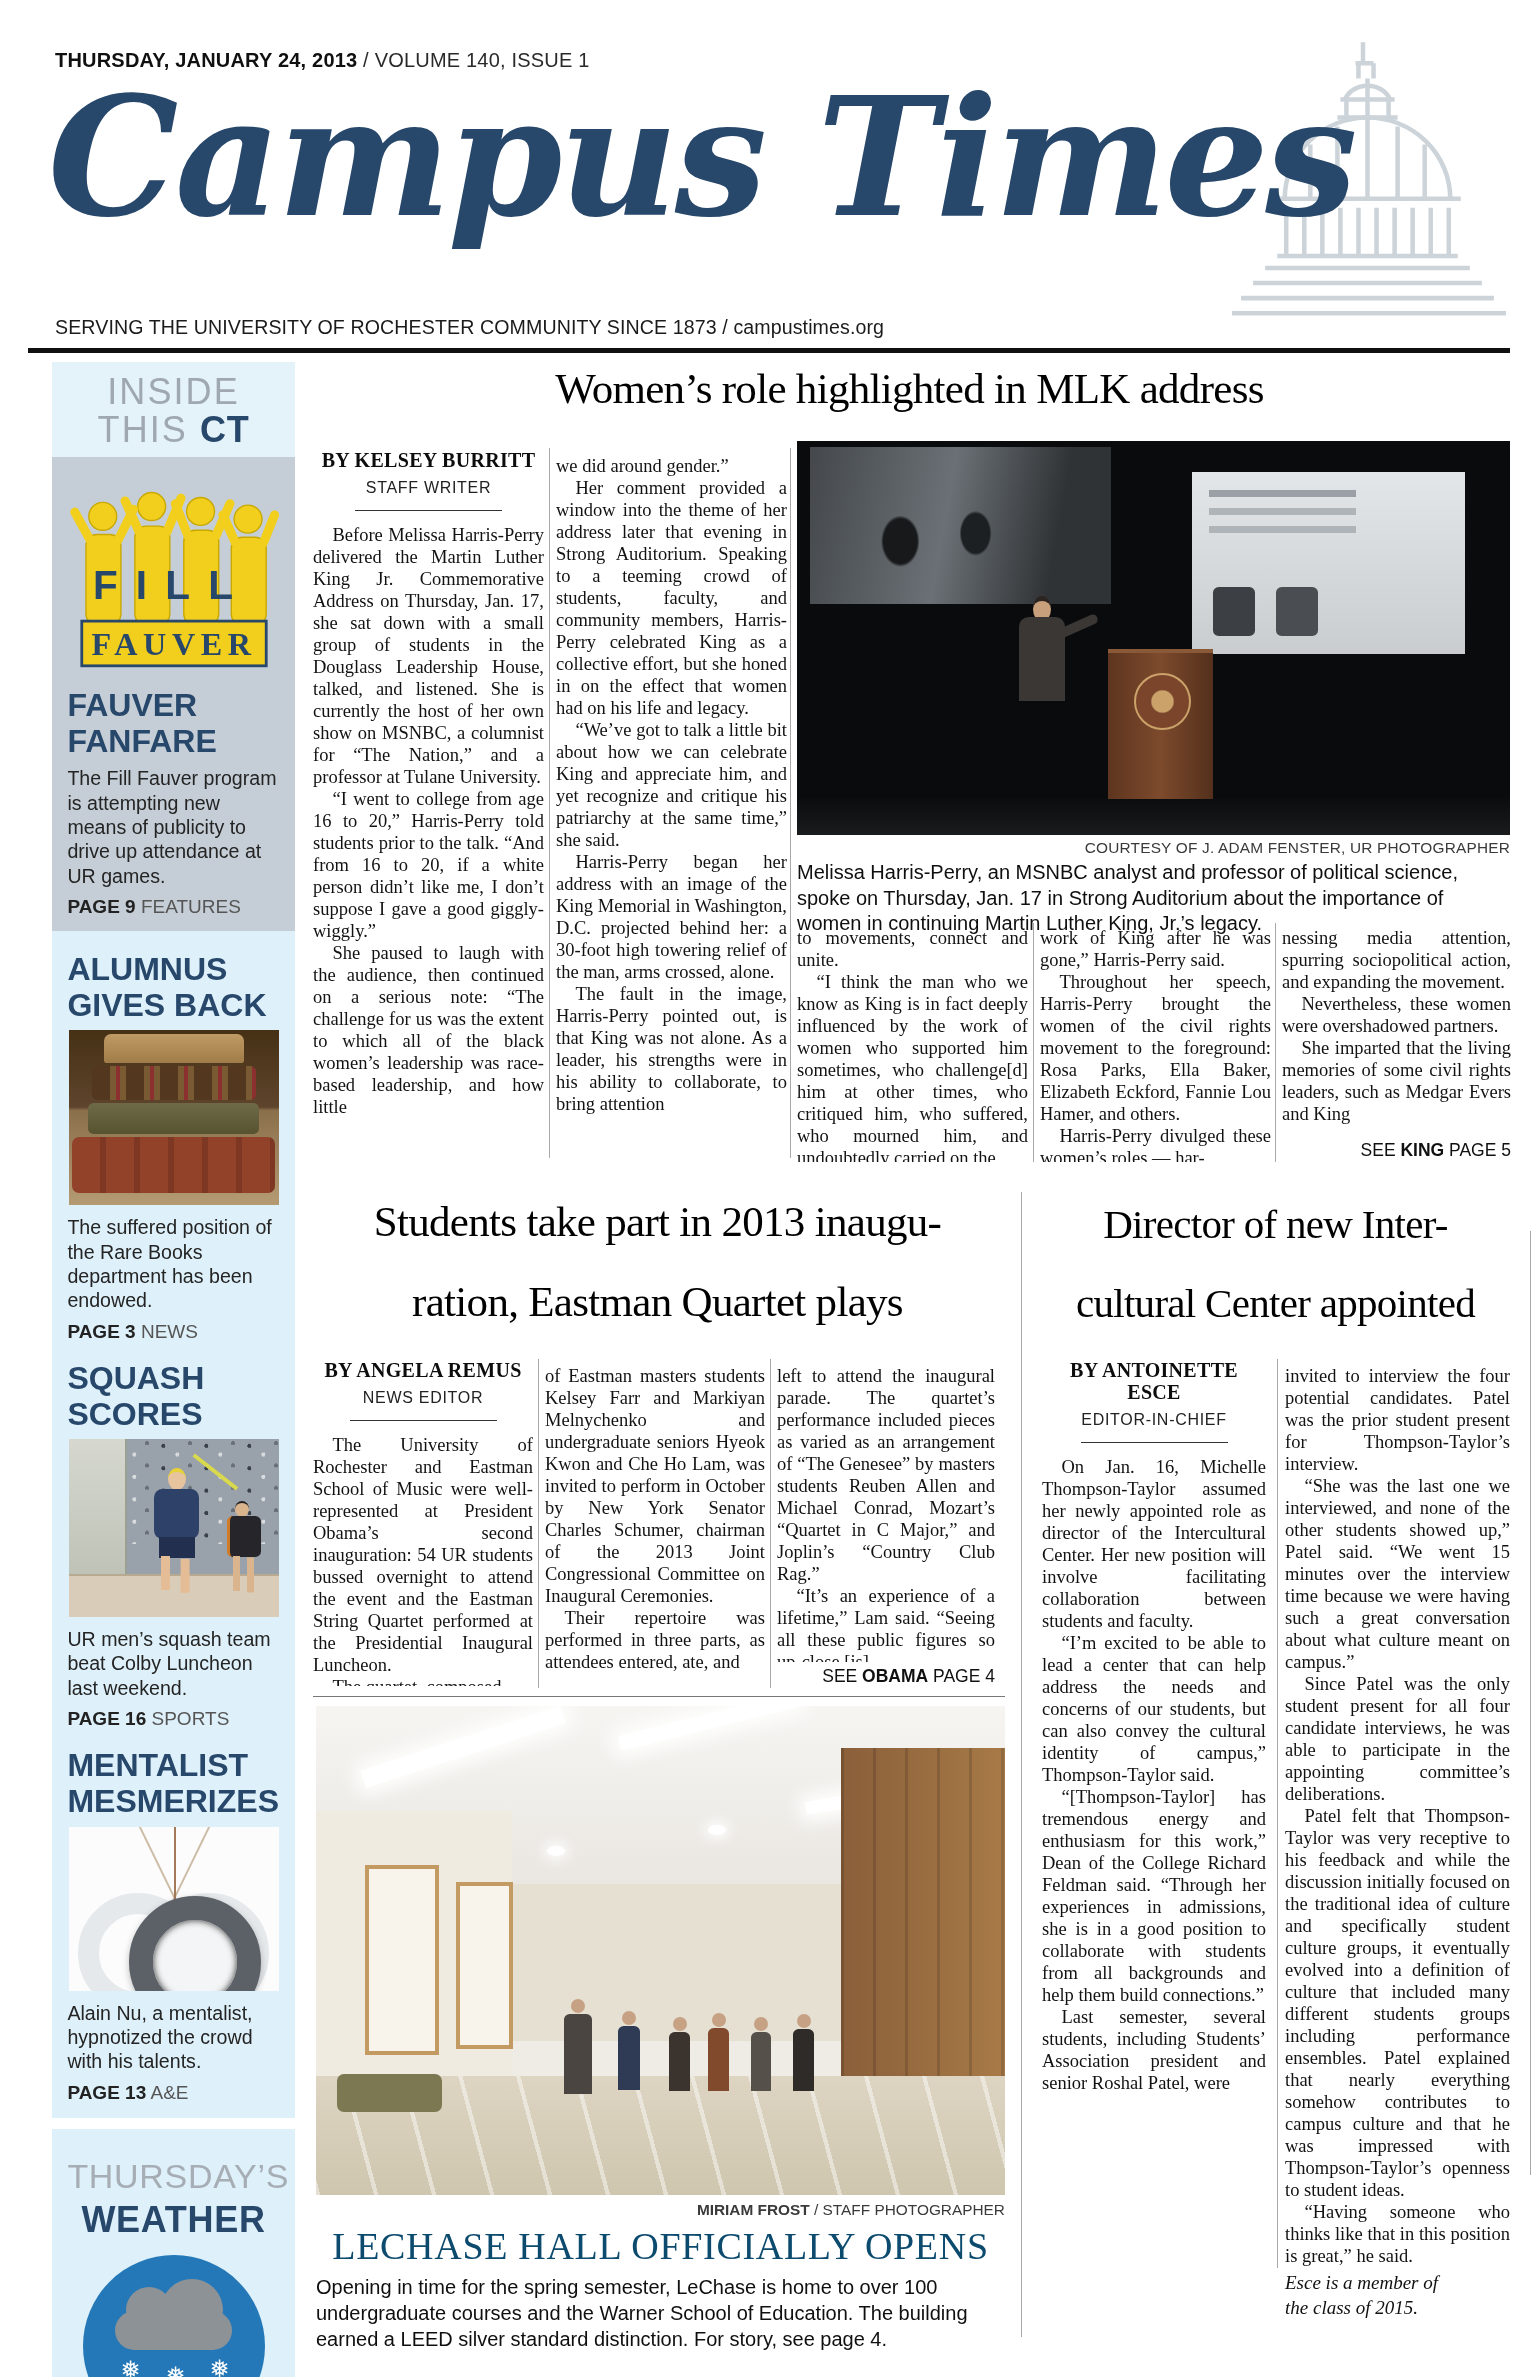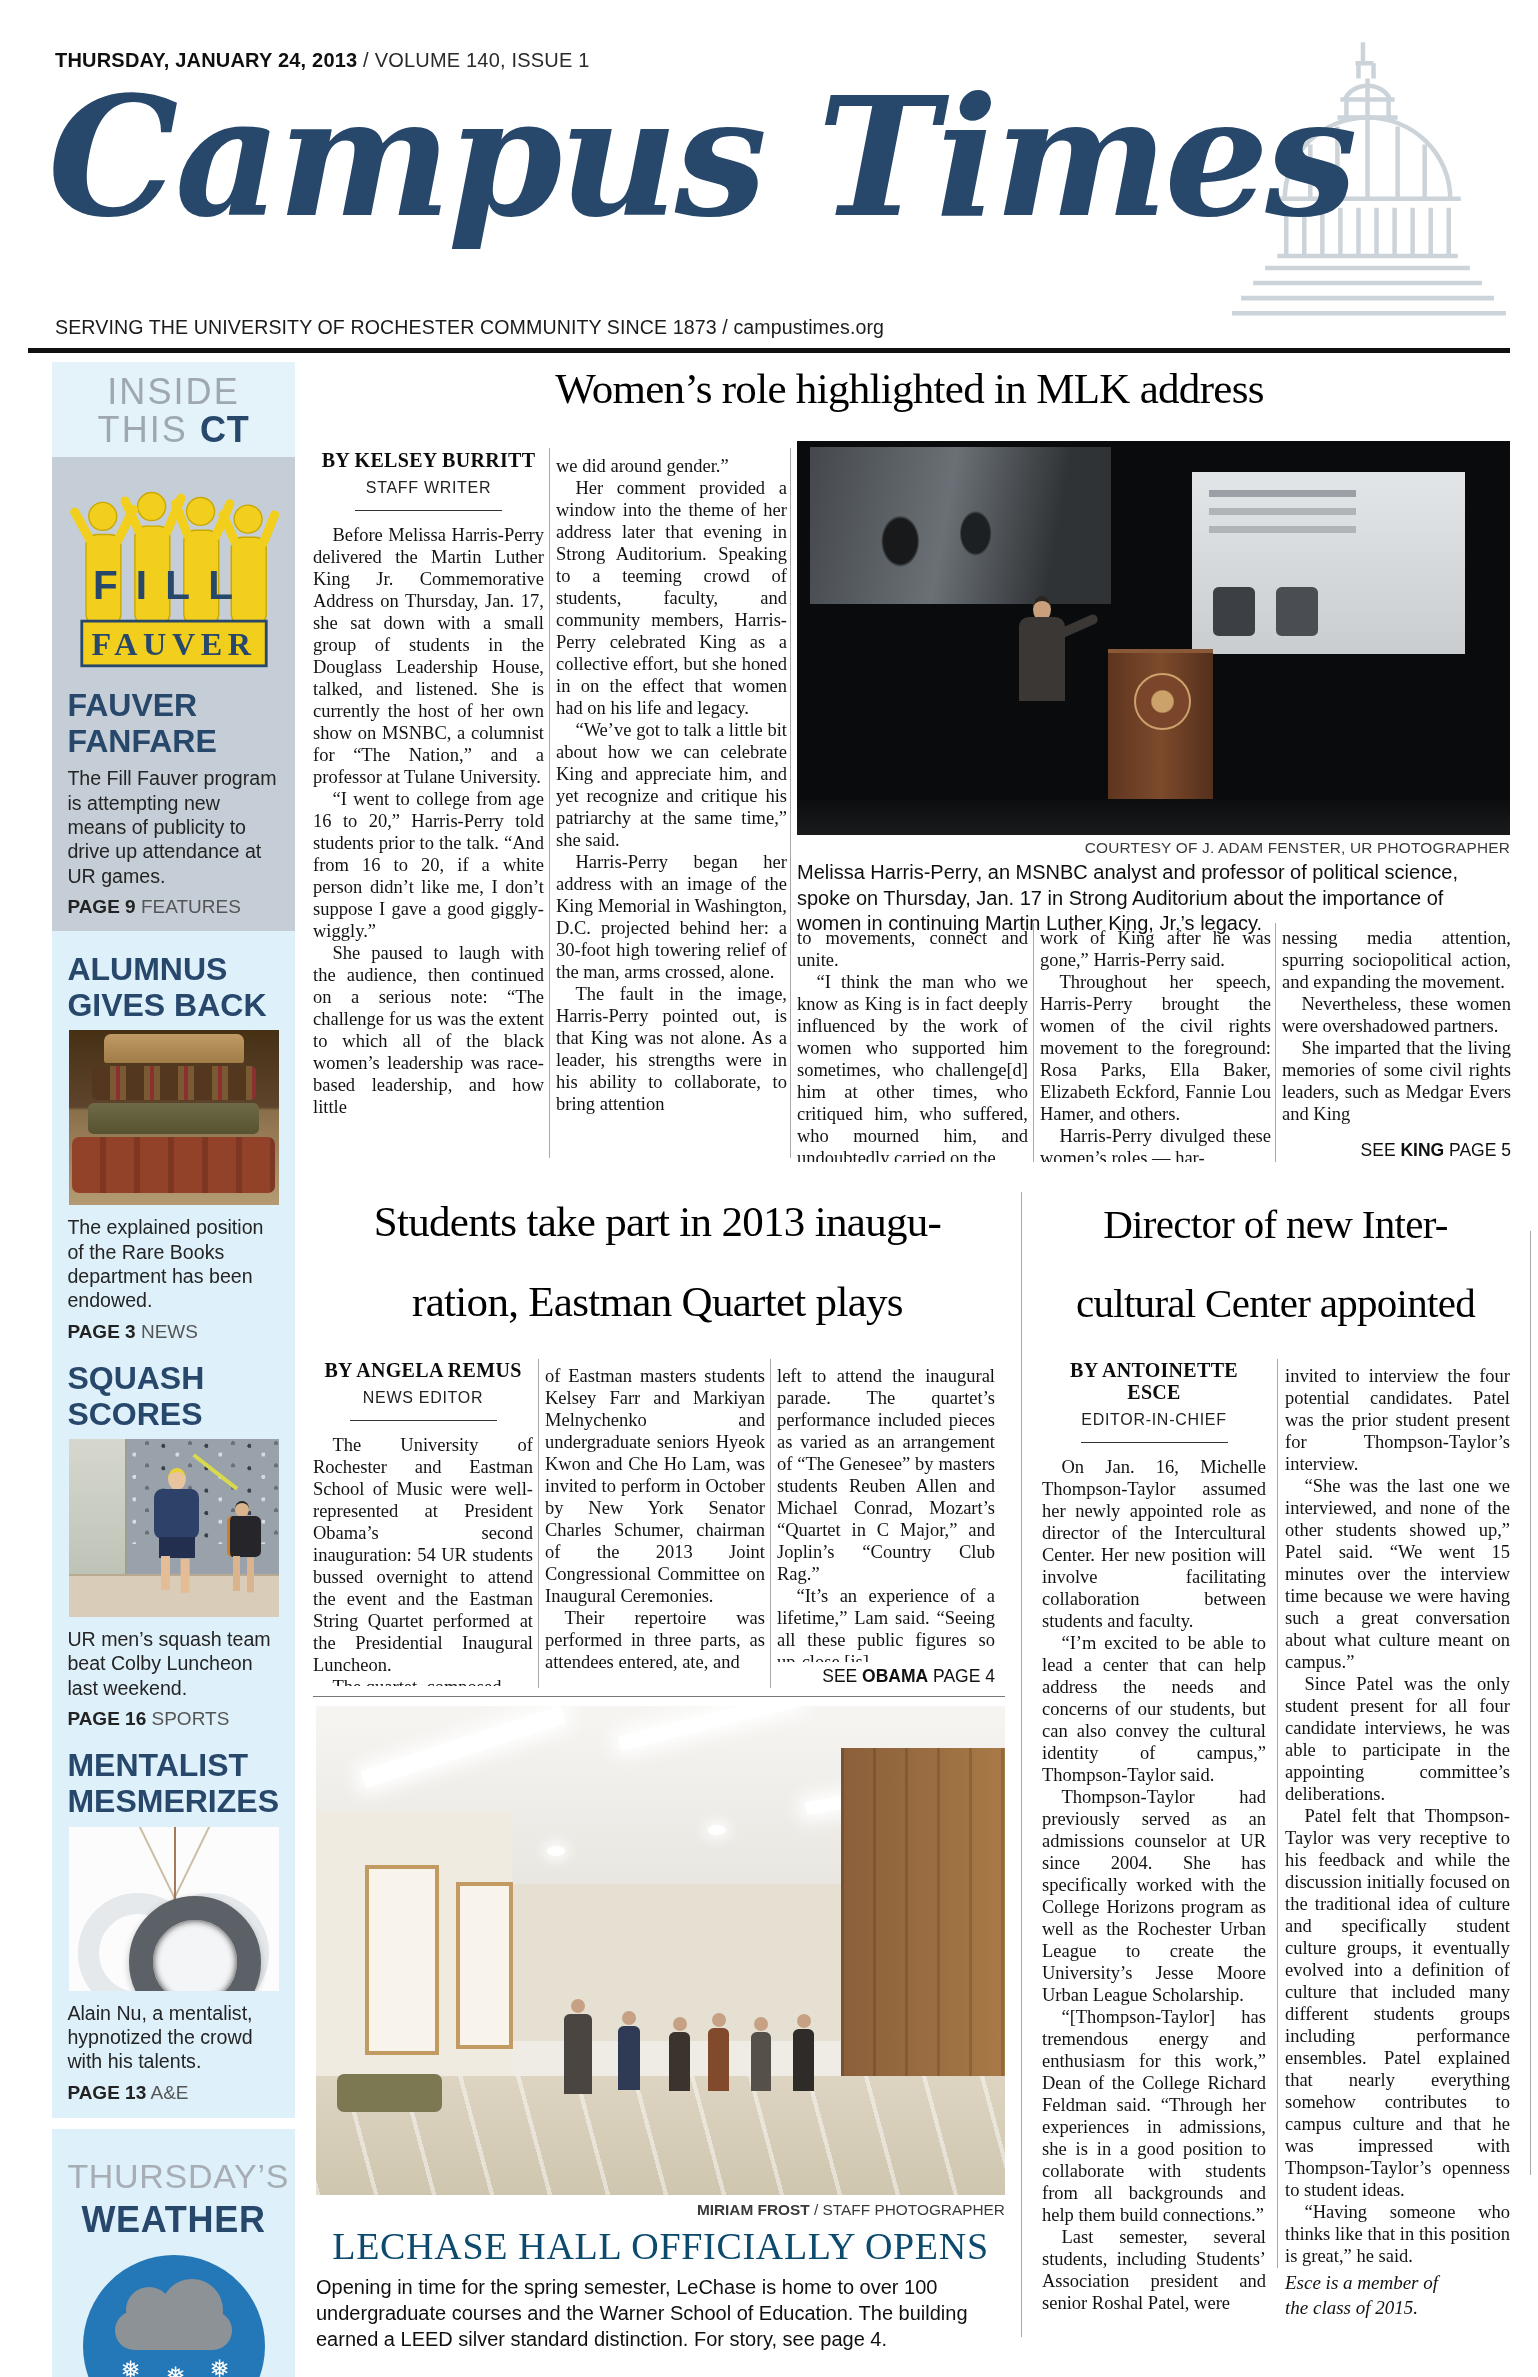--- a/index.html
+++ b/index.html
@@ -249,21 +249,21 @@
       <div>
         <div class="sb-h">ALUMNUS GIVES BACK</div>
         <div class="books-photo">
           <div class="bk-stack">
             <div class="bk bk1"></div>
             <div class="bk bk2"></div>
             <div class="bk bk3"></div>
             <div class="bk bk4"></div>
           </div>
         </div>
-        <div class="sb-blurb" style="margin-top:9.8px">The explained position of the Rare Books department has been endowed.</div>
+        <div class="sb-blurb" style="margin-top:9.8px">The suffered position of the Rare Books department has been endowed.</div>
         <div class="sb-page"><span class="pg">PAGE 3</span><span class="sec"> NEWS</span></div>
       </div>
 
       <div>
         <div class="sb-h" style="margin-top:18px">SQUASH SCORES</div>
         <div class="squash-photo">
           <div class="sq-crowd"></div>
           <div class="sq-wall"></div>
           <div class="sq-floor"></div>
           <div class="sq-racket"></div>
@@ -418,21 +418,20 @@
   </div>
 
   <div id="a3c1" class="acol">
     <div class="byline-block">
       <div class="byline">BY ANTOINETTE ESCE</div>
       <div class="byrole">EDITOR-IN-CHIEF</div>
       <div class="byrule"></div>
     </div>
   <p>On Jan. 16, Michelle Thompson-Taylor assumed her newly appointed role as director of the Intercultural Center. Her new position will involve facilitating collaboration between students and faculty.</p>
       <p>“I’m excited to be able to lead a center that can help address the needs and concerns of our students, but can also convey the cultural identity of campus,” Thompson-Taylor said.</p>
-      <p>Thompson-Taylor had previously served as an admissions counselor at UR since 2004. She has specifically worked with the College Horizons program as well as the Rochester Urban League to create the University’s Jesse Moore Urban League Scholarship.</p>
       <p>“[Thompson-Taylor] has tremendous energy and enthusiasm for this work,” Dean of the College Richard Feldman said. “Through her experiences in admissions, she is in a good position to collaborate with students from all backgrounds and help them build connections.”</p>
       <p>Last semester, several students, including Students’ Association president and senior Roshal Patel, were</p>
     </div>
   <div id="a3c2" class="acol contfirst">
       <p>invited to interview the four potential candidates. Patel was the prior student present for Thompson-Taylor’s interview.</p>
       <p>“She was the last one we interviewed, and none of the other students showed up,” Patel said. “We went 15 minutes over the interview time because we were having such a great conversation about what culture meant on campus.”</p>
       <p>Since Patel was the only student present for all four candidate interviews, he was able to participate in the appointing committee’s deliberations.</p>
       <p>Patel felt that Thompson-Taylor was very receptive to his feedback and while the discussion initially focused on the traditional idea of culture and specifically student culture groups, it eventually evolved into a definition of culture that included many different students groups including performance ensembles. Patel explained that nearly everything somehow contributes to campus culture and that he was impressed with Thompson-Taylor’s openness to student ideas.</p>
       <p>“Having someone who thinks like that in this position is great,” he said.</p>
     </div>

